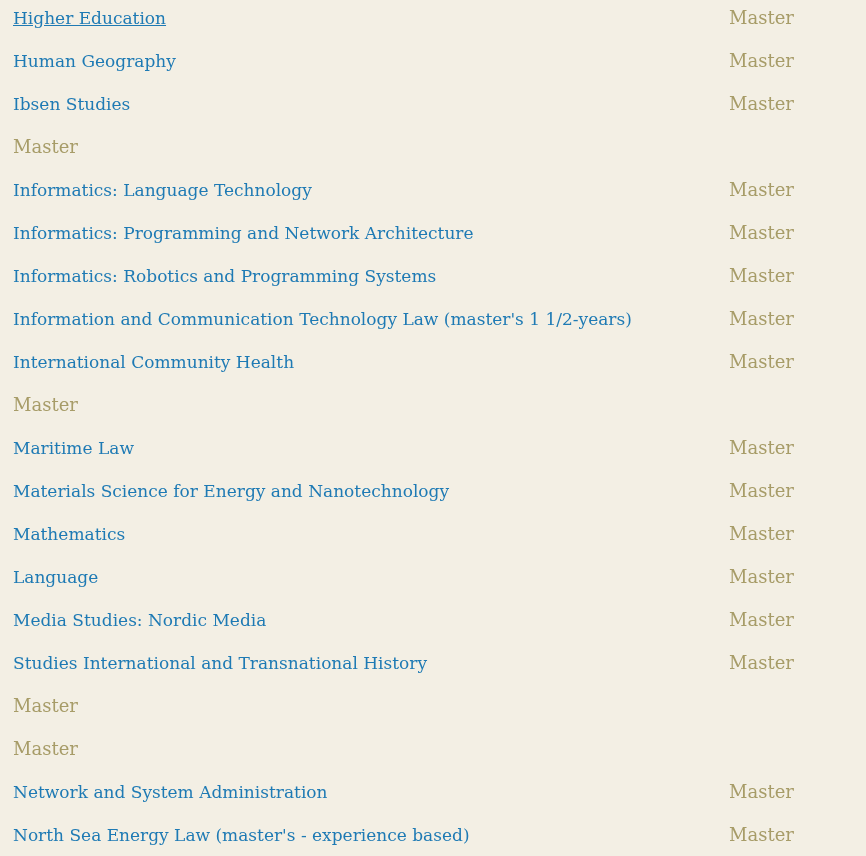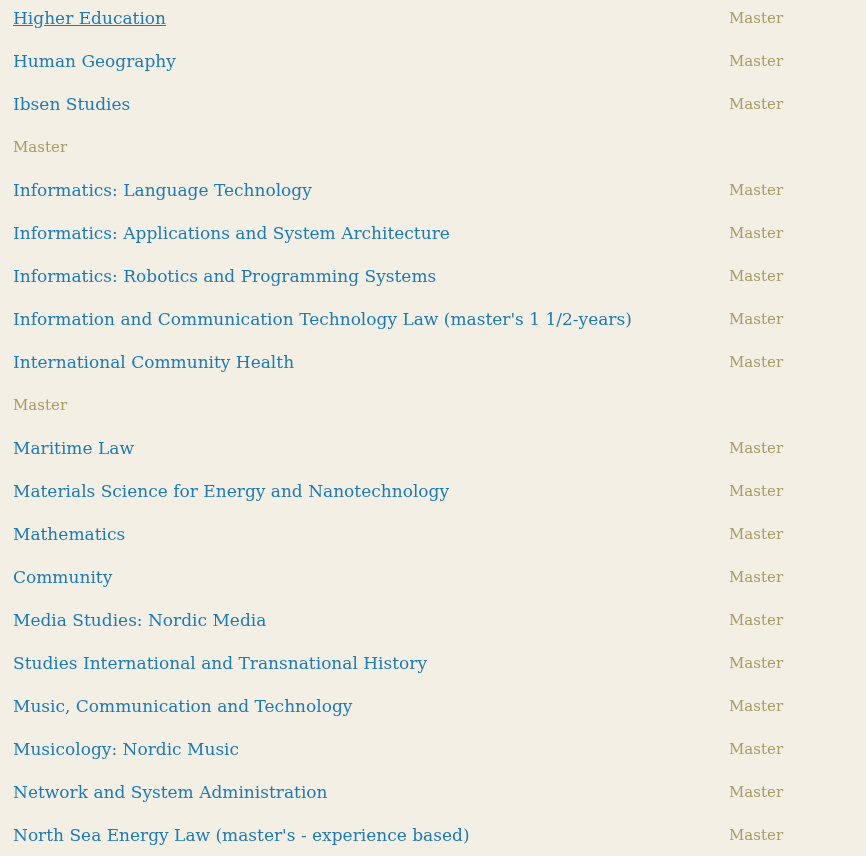--- a/index.html
+++ b/index.html
@@ -27,21 +27,21 @@
     font-size: 17px;
     color: #1e7ab4;
     text-decoration: none;
     cursor: pointer;
     justify-self: start;
   }
   .program-link.hovered {
     text-decoration: underline;
   }
   .level-label {
-    font-size: 15px;
+    font-size: 18px;
     color: #a79c68;
     justify-self: start;
     white-space: nowrap;
   }
 </style>
 </head>
 <body>
 
 <div class="program-list">
   <div class="row">
@@ -62,21 +62,21 @@
   <div class="row">
     <span class="level-label">Master</span>
   </div>
 
   <div class="row">
     <a class="program-link" href="#">Informatics: Language Technology</a>
     <span class="level-label">Master</span>
   </div>
 
   <div class="row">
-    <a class="program-link" href="#">Informatics: Applications and System Architecture</a>
+    <a class="program-link" href="#">Informatics: Programming and Network Architecture</a>
     <span class="level-label">Master</span>
   </div>
 
   <div class="row">
     <a class="program-link" href="#">Informatics: Robotics and Programming Systems</a>
     <span class="level-label">Master</span>
   </div>
 
   <div class="row">
     <a class="program-link" href="#">Information and Communication Technology Law (master's 1 1/2-years)</a>
@@ -101,41 +101,39 @@
     <a class="program-link" href="#">Materials Science for Energy and Nanotechnology</a>
     <span class="level-label">Master</span>
   </div>
 
   <div class="row">
     <a class="program-link" href="#">Mathematics</a>
     <span class="level-label">Master</span>
   </div>
 
   <div class="row">
-    <a class="program-link" href="#">Community</a>
+    <a class="program-link" href="#">Language</a>
     <span class="level-label">Master</span>
   </div>
 
   <div class="row">
     <a class="program-link" href="#">Media Studies: Nordic Media</a>
     <span class="level-label">Master</span>
   </div>
 
   <div class="row">
     <a class="program-link" href="#">Studies International and Transnational History</a>
     <span class="level-label">Master</span>
   </div>
 
   <div class="row">
-    <a class="program-link" href="#">Music, Communication and Technology</a>
     <span class="level-label">Master</span>
   </div>
 
   <div class="row">
-    <a class="program-link" href="#">Musicology: Nordic Music</a>
     <span class="level-label">Master</span>
   </div>
 
   <div class="row">
     <a class="program-link" href="#">Network and System Administration</a>
     <span class="level-label">Master</span>
   </div>
 
   <div class="row">
     <a class="program-link" href="#">North Sea Energy Law (master's - experience based)</a>

